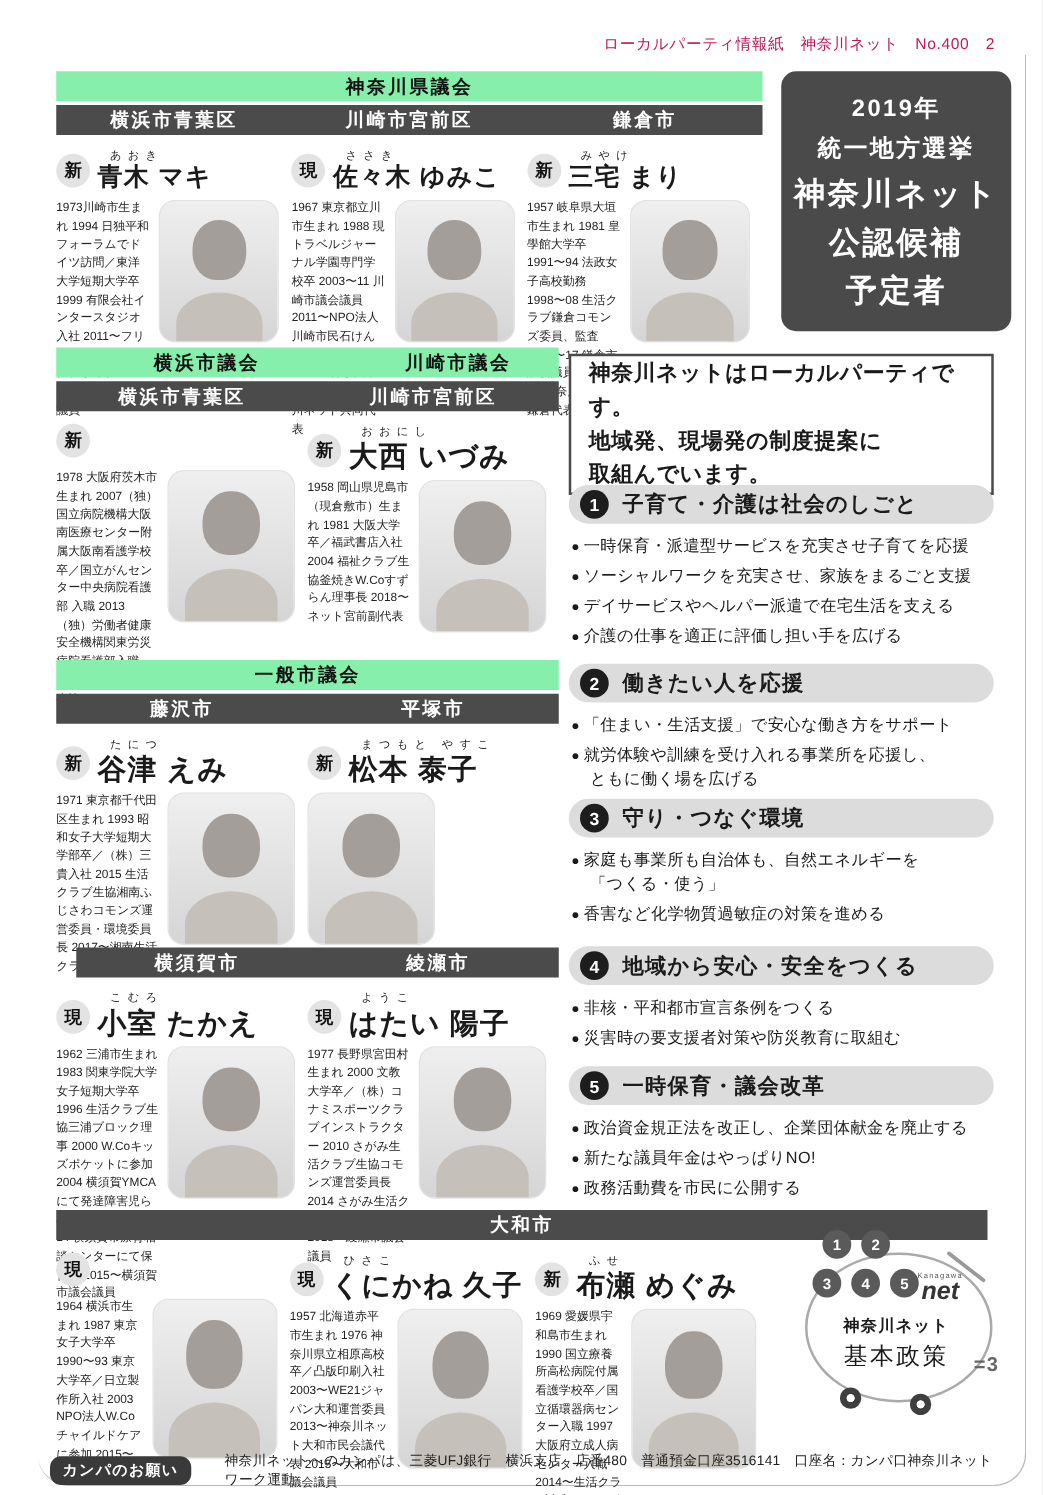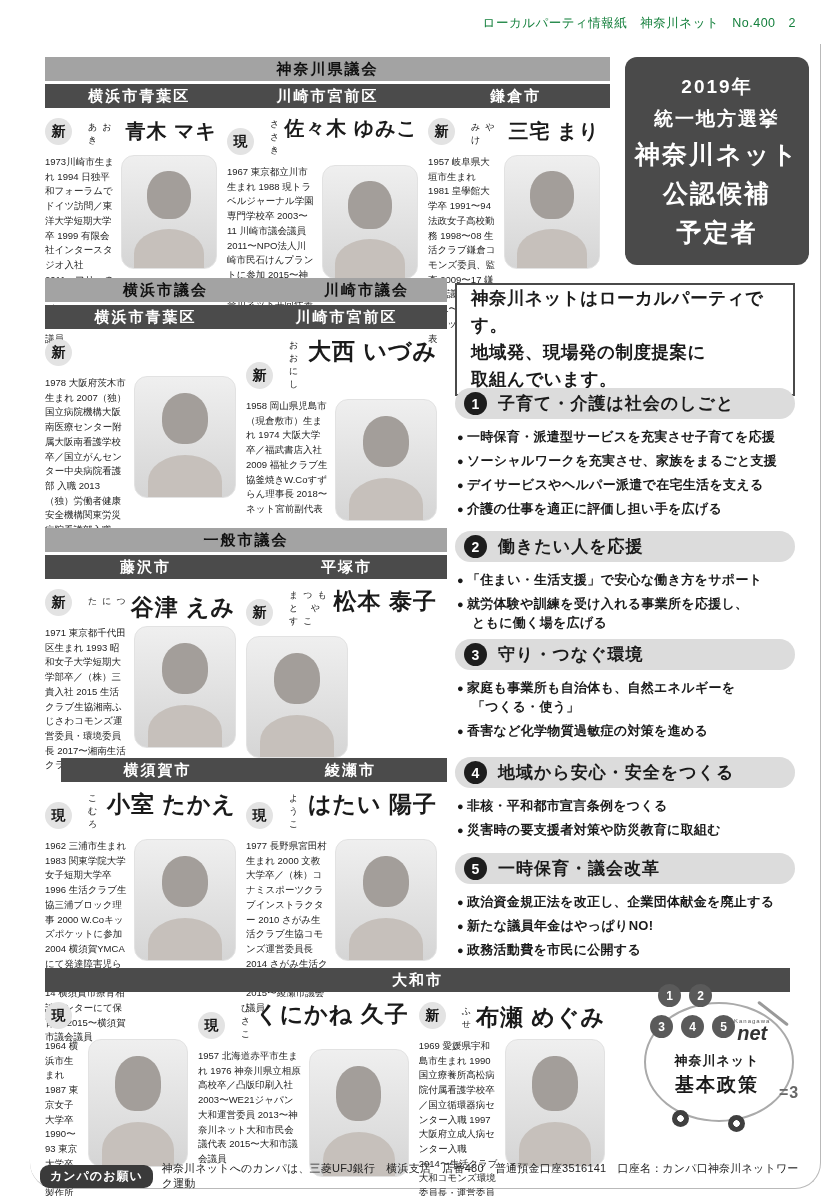--- a/index.html
+++ b/index.html
@@ -1,36 +1,36 @@
 <!DOCTYPE html>
 <html><head>
 <meta charset="utf-8">
 <style>
   html,body{margin:0;padding:0;background:#fff;}
   body{font-family:"Liberation Sans",sans-serif;color:#1a1a1a;}
   .page{position:relative;width:834px;height:1196px;background:#fff;overflow:hidden;}
   .frame{position:absolute;left:30px;top:44px;right:13px;bottom:7px;border:1.5px solid #b9b9b9;
          border-top:none;border-left:none;border-bottom-right-radius:26px;border-bottom-left-radius:26px;pointer-events:none;}
-  .issue-line{position:absolute;top:15px;right:38px;font-size:12.5px;color:#15803d;letter-spacing:.5px;}
-
-  
-  .bar-light{background:#a3a3a3;color:#111;font-weight:700;font-size:15px;height:24px;
+  .issue-line{position:absolute;top:27px;right:38px;font-size:12.5px;color:#be185d;letter-spacing:.5px;}
+
+  
+  .bar-light{background:#86efac;color:#111;font-weight:700;font-size:15px;height:24px;
              display:flex;align-items:center;justify-content:center;letter-spacing:2px;}
   .bar-dark{background:#4b4b4b;color:#fff;font-weight:700;font-size:15px;height:24px;
             display:flex;align-items:center;letter-spacing:2px;margin-top:3px;}
   .bar-dark .cell{flex:1;text-align:center;}
   .bar-light .cell{flex:1;text-align:center;padding-left:40px;}
 
   
   .cands{display:flex;margin-top:10px;}
   .cand{flex:1;padding-right:10px;box-sizing:border-box;}
   .cand-head{display:flex;align-items:flex-end;gap:6px;margin-bottom:7px;}
   .badge{width:27px;height:27px;border-radius:50%;background:#e3e3e3;color:#111;
          display:flex;align-items:center;justify-content:center;font-weight:700;font-size:14px;flex:none;margin-bottom:3px;}
-  .name-wrap{display:flex;flex-direction:row;}
+  .name-wrap{display:flex;flex-direction:column;}
   .furi{font-size:9px;letter-spacing:5px;color:#222;margin-left:10px;margin-bottom:1px;}
   .cname{font-weight:800;letter-spacing:1px;white-space:nowrap;line-height:1.05;}
   .cand-body{display:flex;gap:7px;}
   .bio{flex:1;font-size:9.5px;line-height:1.55;color:#222;margin:0;}
   .photo{position:relative;background:linear-gradient(180deg,#efefef,#d5d5d5);border-radius:13px;overflow:hidden;flex:none;border:1px solid #e2e2e2;}
   .photo::before{content:"";position:absolute;top:13%;left:27%;width:46%;height:43%;background:#a39e9a;border-radius:48% 48% 44% 44%;}
   .photo::after{content:"";position:absolute;bottom:-9%;left:13%;width:74%;height:44%;background:#c6c0bb;border-radius:50% 50% 0 0;}
 
   .sec1{position:absolute;left:45px;top:57px;width:565px;}
   .sec1 .cname{font-size:20px;}
@@ -51,43 +51,43 @@
   
   .right-col{position:absolute;left:455px;top:283px;width:340px;height:700px;}
   .intro-box{box-sizing:border-box;border:2.5px solid #4a4a4a;background:#fff;padding:0 14px;
              font-size:17.5px;font-weight:700;line-height:1.55;white-space:pre-line;letter-spacing:.5px;}
   .policy{position:absolute;left:0;width:340px;}
   .p-pill{background:#dcdcdc;border-radius:16px;height:31px;display:flex;align-items:center;padding-left:9px;box-sizing:border-box;}
   .p-num{width:23px;height:23px;border-radius:50%;background:#1d1d1d;color:#fff;font-weight:700;font-size:14px;
          display:flex;align-items:center;justify-content:center;flex:none;}
   .p-title{font-size:17px;font-weight:800;margin-left:11px;letter-spacing:1px;}
   .p-list{list-style:none;margin:9px 0 0 2px;padding:0;}
-  .p-list li{font-size:13px;font-weight:700;line-height:1.45;margin-bottom:5px;padding-left:15px;text-indent:-15px;white-space:pre-line;letter-spacing:.3px;}
+  .p-list li{font-size:13px;font-weight:400;line-height:1.45;margin-bottom:5px;padding-left:15px;text-indent:-15px;white-space:pre-line;letter-spacing:.3px;}
   .p-list li::before{content:"●";font-size:11px;margin-right:3px;}
 
   
   .logo{position:absolute;left:642px;top:982px;width:165px;height:158px;}
   .cart-circle{position:absolute;left:2px;top:20px;width:146px;height:116px;border:2px solid #aaa;border-radius:50%;}
   .ball{position:absolute;width:23px;height:23px;border-radius:50%;background:#5a5a5a;color:#fff;font-size:12px;font-weight:700;
         display:flex;align-items:center;justify-content:center;}
   .b1{left:16px;top:2px;} .b2{left:47px;top:2px;}
   .b3{left:8px;top:33px;} .b4{left:39px;top:33px;} .b5{left:70px;top:33px;}
   .net-script{position:absolute;left:92px;top:-4px;text-align:center;margin-top:40px;}
   .net-kanagawa{display:block;font-size:6px;color:#555;letter-spacing:1px;}
   .net-brand{display:block;font-size:20px;font-weight:800;font-style:italic;color:#333;line-height:.9;}
   .logo-label1{position:absolute;left:0;top:70px;width:150px;text-align:center;font-size:13px;font-weight:800;letter-spacing:1px;}
-  .logo-label2{position:absolute;left:0;top:90px;width:150px;text-align:center;font-size:19px;font-weight:700;letter-spacing:2px;}
+  .logo-label2{position:absolute;left:0;top:90px;width:150px;text-align:center;font-size:19px;font-weight:400;letter-spacing:2px;}
   .wheel{position:absolute;width:17px;height:17px;border-radius:50%;
          background:radial-gradient(circle at 50% 50%, #fff 0 3px, #3f3f3f 3.5px 100%);}
   .w1{left:30px;top:128px;} .w2{left:86px;top:133px;}
   .handle{position:absolute;left:112px;top:30px;width:38px;height:3px;background:#999;transform:rotate(38deg);border-radius:2px;}
   .speed{position:absolute;left:137px;top:102px;font-size:16px;font-weight:800;color:#666;letter-spacing:1px;}
 
   
-  .footer{position:absolute;left:40px;top:1161px;width:762px;display:flex;align-items:center;gap:9px;}
+  .footer{position:absolute;left:40px;top:1161px;width:762px;display:flex;align-items:center;gap:27px;}
   .footer-label{background:#3a3a3a;color:#fff;font-size:12px;font-weight:700;border-radius:9px;
                 padding:3px 10px;white-space:nowrap;letter-spacing:1px;}
   .footer-text{font-size:11px;color:#222;letter-spacing:.2px;}
 </style>
 </head>
 <body>
 
 <div class="page">
   <div class="frame"></div>
   <div class="issue-line">ローカルパーティ情報紙　神奈川ネット　No.400　2</div>
@@ -171,21 +171,21 @@
       </div>
       <div class="cand">
         <div class="cand-head">
           <span class="badge">新</span>
           <span class="name-wrap">
             <span class="furi">おおにし</span>
             <span class="cname">大西 いづみ</span>
           </span>
         </div>
         <div class="cand-body">
-          <p class="bio">1958 岡山県児島市（現倉敷市）生まれ 1974 大阪大学卒／福武書店入社 2009 福祉クラブ生協釜焼きW.Coすずらん理事長 2018〜ネット宮前副代表</p>
+          <p class="bio">1958 岡山県児島市（現倉敷市）生まれ 1981 大阪大学卒／福武書店入社 2004 福祉クラブ生協釜焼きW.Coすずらん理事長 2018〜ネット宮前副代表</p>
           <div class="photo" style="width:100px;height:120px;"></div>
         </div>
       </div>
     </div>
   </div>
 
   <div class="sec3">
     <div class="bar-light">一般市議会</div>
     <div class="bar-dark">
       <span class="cell">藤沢市</span>

